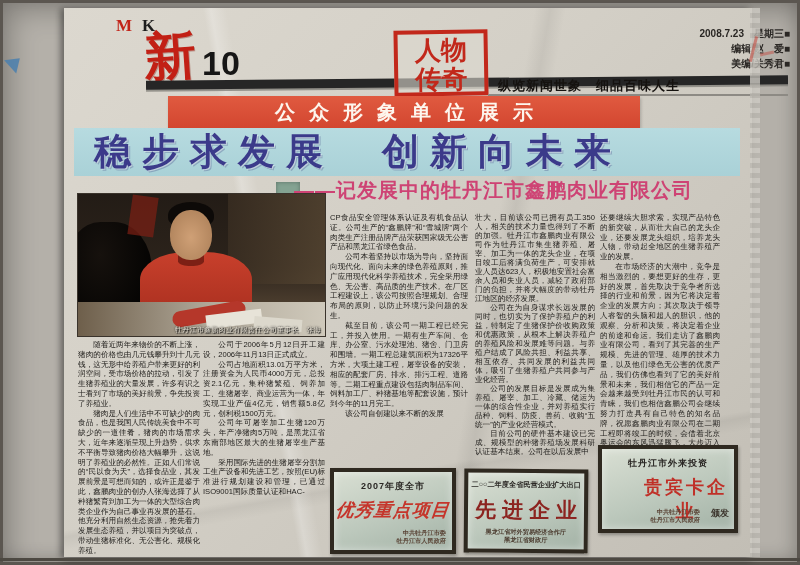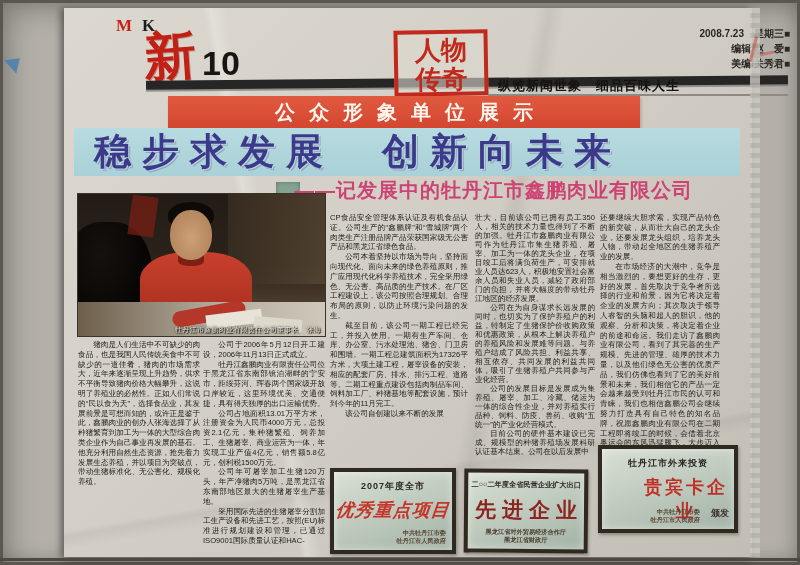--- a/index.html
+++ b/index.html
@@ -138,25 +138,25 @@
       <div class="ph-hair"></div>
       <div class="ph-head"></div>
       <div class="ph-desk"></div>
       <div class="ph-arm"></div>
       <div class="ph-paper1"></div>
       <div class="ph-paper2"></div>
       <div class="ph-caption">牡丹江市鑫鹏肉业有限责任公司董事长　张海</div>
     </div>
 
     <div class="col c1">
+        <p>随着近两年来物价的不断上涨，猪肉的价格也由几元钱攀升到十几元钱，这无形中给养殖户带来更好的利润空间，受市场价格的拉动，引发了生猪养殖业的大量发展，许多有识之士看到了市场的美好前景，争先投资了养殖业。</p>
         <p>猪肉是人们生活中不可缺少的肉食品，也是我国人民传统美食中不可缺少的一道佳肴，猪肉的市场需求大，近年来逐渐呈现上升趋势，供求不平衡导致猪肉价格大幅攀升，这说明了养殖业的必然性。正如人们常说的“民以食为天”，选择食品业，其发展前景是可想而知的，或许正是鉴于此，鑫鹏肉业的创办人张海选择了从种猪繁育到加工为一体的大型综合肉类企业作为自己事业再发展的基石。他充分利用自然生态资源，抢先着力发展生态养殖，并以项目为突破点，带动生猪标准化、无公害化、规模化养殖。</p>
       </div>
     <div class="col c2">
         <p>公司于2006年5月12日开工建设，2006年11月13日正式成立。</p>
-        <p>牡丹江鑫鹏肉业有限责任公司位于黑龙江省东南部镜泊湖畔的宁安市，距绥芬河、珲春两个国家级开放口岸较近，这里环境优美、交通便捷，具有得天独厚的出口运输优势。</p>
         <p>公司占地面积13.01万平方米，注册资金为人民币4000万元，总投资2.1亿元，集种猪繁殖、饲养加工、生猪屠宰、商业运营为一体，年实现工业产值4亿元，销售额5.8亿元，创利税1500万元。</p>
         <p>公司年可屠宰加工生猪120万头，年产净猪肉5万吨，是黑龙江省东南部地区最大的生猪屠宰生产基地。</p>
         <p>采用国际先进的生猪屠宰分割加工生产设备和先进工艺，按照(EU)标准进行规划建设和管理，已通过ISO9001国际质量认证和HAC-</p>
       </div>
     <div class="col c3 cont">
         <p>CP食品安全管理体系认证及有机食品认证。公司生产的“鑫鹏牌”和“雪城牌”两个肉类生产注册品牌产品荣获国家级无公害产品和黑龙江省绿色食品。</p>
         <p>公司本着坚持以市场为导向，坚持面向现代化、面向未来的绿色养殖原则，推广应用现代化科学养殖技术，完全采用绿色、无公害、高品质的生产技术。在厂区工程建设上，该公司按照合理规划、合理布局的原则，以防止环境污染问题的发生。</p>
         <p>截至目前，该公司一期工程已经完工，并投入使用。一期有生产车间、仓库、办公室、污水处理池、猪舍、门卫房和围墙。一期工程总建筑面积为17326平方米，大项土建工程，屠宰设备的安装，相应的配套厂房、排水、排污工程、道路等。二期工程重点建设包括肉制品车间、饲料加工厂、种猪基地等配套设施，预计到今年的11月完工。</p>
         <p>该公司自创建以来不断的发展</p>
       </div>

